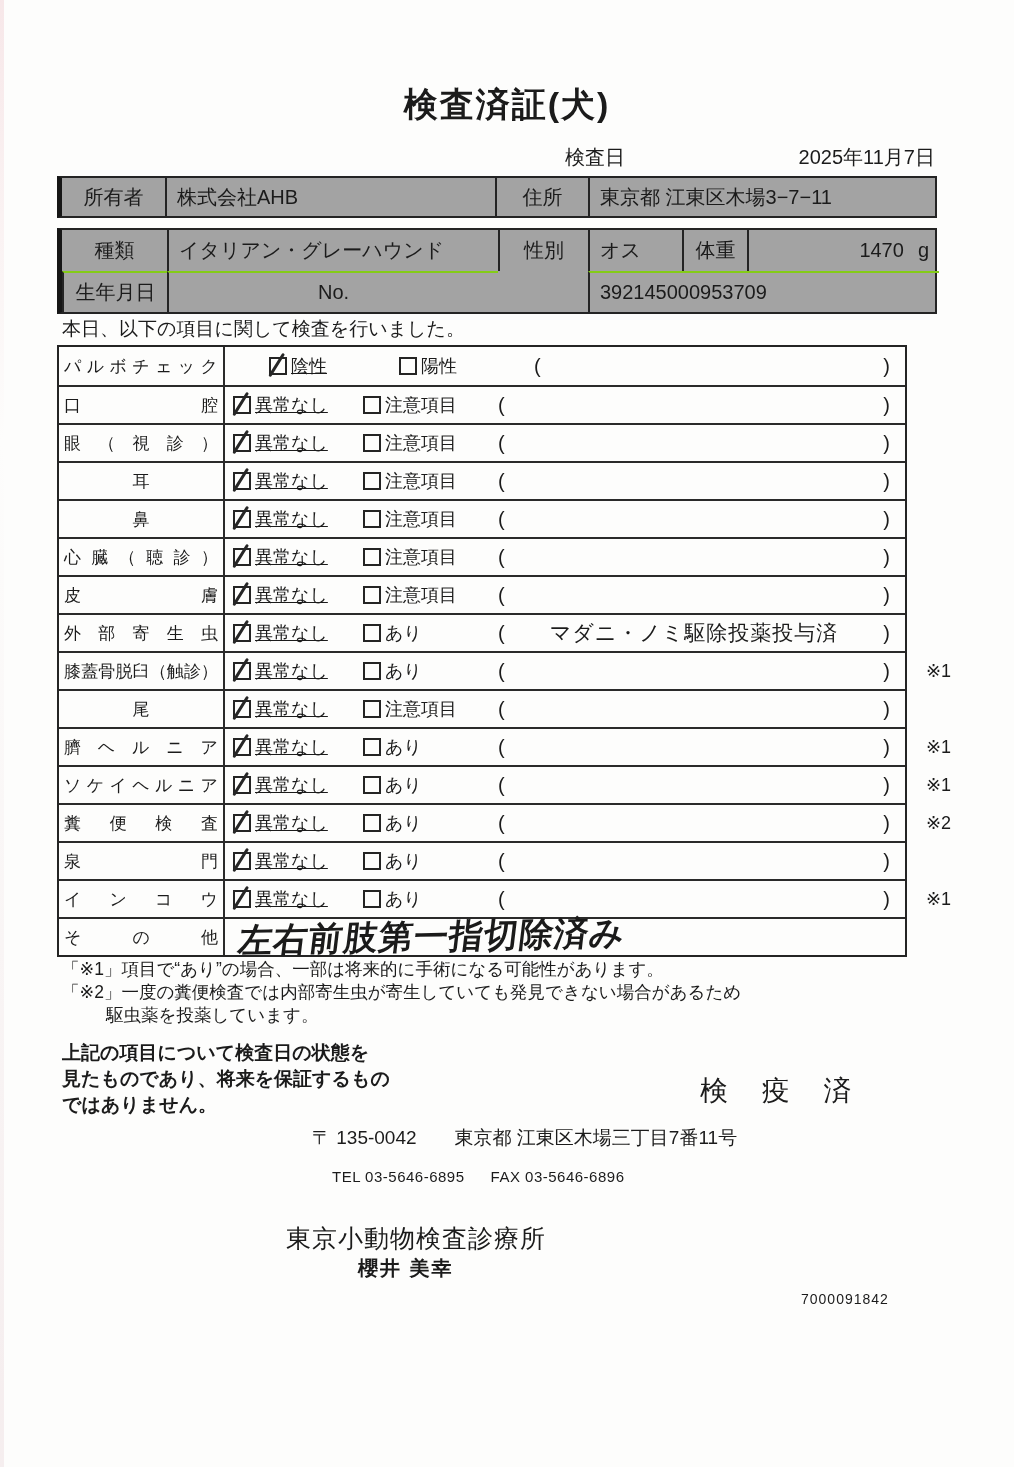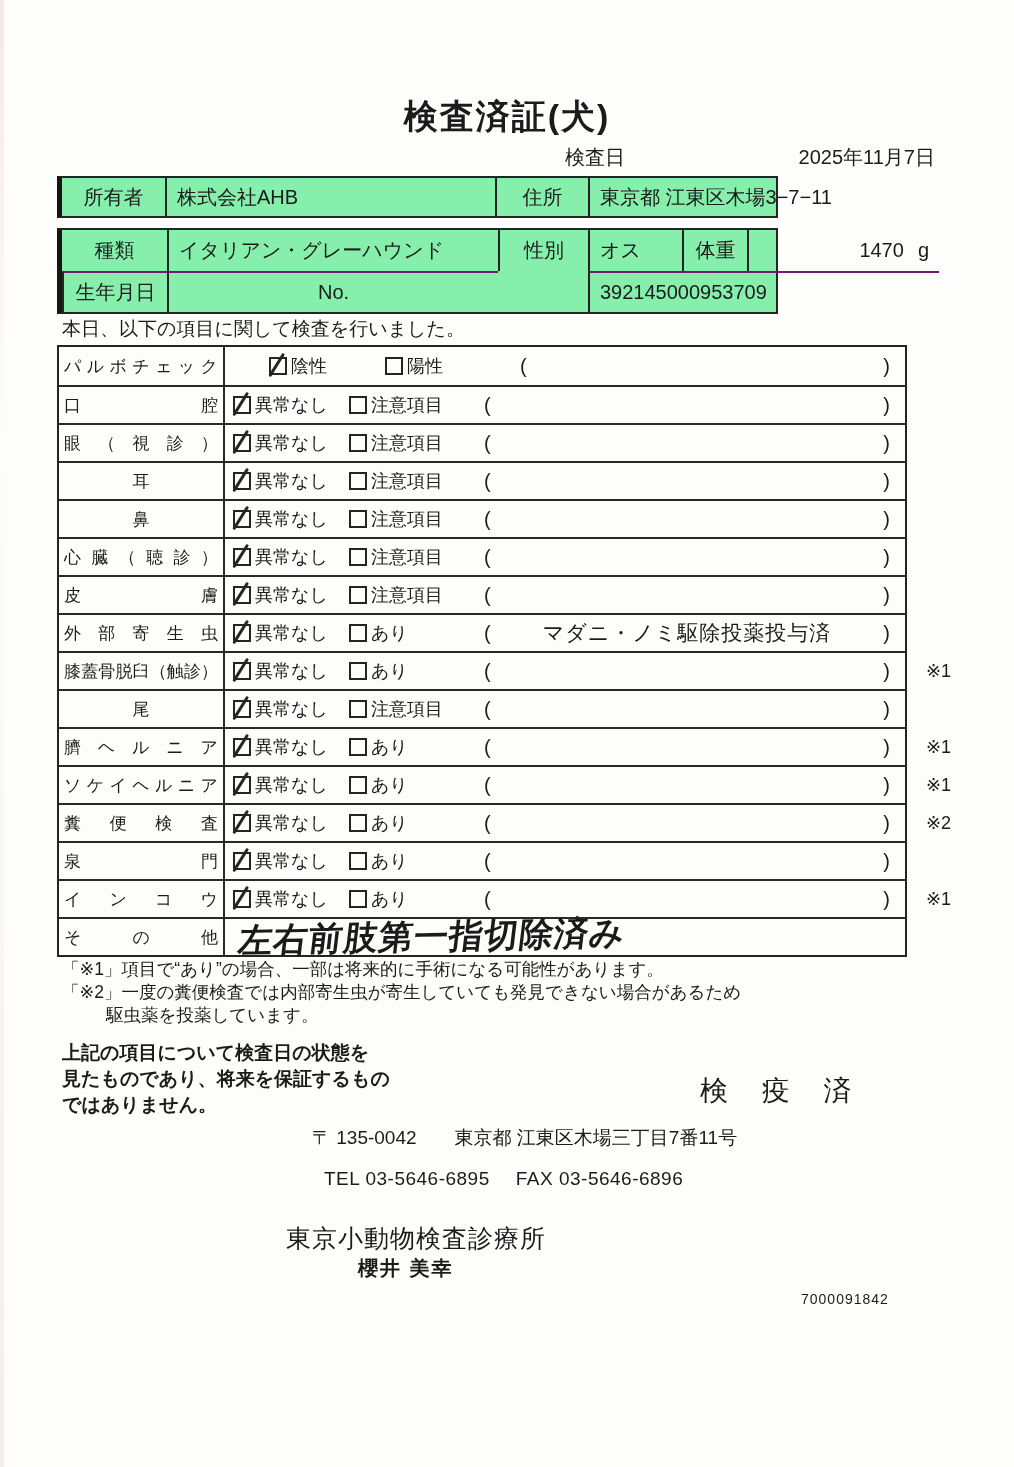--- a/index.html
+++ b/index.html
@@ -5,56 +5,56 @@
   html,body { margin:0; padding:0; background:#e8e8e8; }
   .page {
     position:relative; width:1014px; height:1467px; margin:0 auto;
     background:#fdfdfc; color:#1b1b1b;
     font-family:"Liberation Sans","DejaVu Sans",sans-serif;
     overflow:hidden;
   }
   
   .doc-title {
     position:absolute; top:82px; left:0; width:100%;
-    text-align:center; font-size:34px; font-weight:600; letter-spacing:2px;margin-top:12px;
+    text-align:center; font-size:34px; font-weight:600; letter-spacing:2px;
   }
   .date-row {
     position:absolute; top:144px; left:565px; right:79px;
     display:flex; justify-content:space-between; font-size:20px;
   }
   
-  .tbl { position:absolute; left:57px; width:721px; box-sizing:border-box;
-         border:2px solid #242424; border-left:5px solid #161616; background:#86efac; }
+  .tbl { position:absolute; left:57px; width:880px; box-sizing:border-box;
+         border:2px solid #242424; border-left:5px solid #161616; background:#a3a3a3; }
   .tbl .cell { box-sizing:border-box; border-left:2px solid #242424;
                display:flex; align-items:center; font-size:20px; padding:0 10px; }
   .tbl .cell:first-child { border-left:none; }
   .tbl .lab { justify-content:center; }
   .t1 { top:176px; height:42px; display:grid; grid-template-columns:103px 330px 93px 351px; }
   .t2 { top:228px; height:86px; display:grid;
         grid-template-columns:105px 331px 90px 94px 65px 192px;
         grid-template-rows:1fr 1fr; }
-  .t2 .r2 { border-top:2px solid #701a75; }
+  .t2 .r2 { border-top:2px solid #84cc16; }
   .t2 .span3 { grid-column:4 / 7; }
   .weight-cell { justify-content:flex-end; gap:14px; padding-right:14px; }
   
   .intro { position:absolute; top:316px; left:62px; font-size:19px; }
   
   .exam { position:absolute; top:345px; left:57px; width:850px;
           box-sizing:border-box; border:2px solid #242424; background:#fdfdfc; }
   .erow { position:relative; display:flex; height:38px; box-sizing:border-box;
           border-top:2px solid #2a2a2a; }
   .erow:first-child { border-top:none;gap:36px; }
   .ecell-label { width:166px; box-sizing:border-box; border-right:2px solid #2a2a2a;
                  font-size:17px; display:flex; align-items:center; }
   .ecell-label > span { display:block; width:100%; padding:0 5px; box-sizing:border-box;
                         text-align:justify; text-align-last:justify; }
   .ecell-label > span.center1 { text-align-last:center; }
   .ecell-content { flex:1; display:flex; align-items:center; overflow:visible; }
   .opt { display:flex; align-items:center; gap:4px; font-size:18px; }
-  .opt.o1 { margin-left:8px; width:116px; }
+  .opt.o1 { margin-left:8px; width:130px;text-decoration:underline; }
   .opt.o2 { width:135px; }
   .checkbox { position:relative; width:14px; height:14px; flex:0 0 auto;
               border:2px solid #242424; background:#fdfdfc; }
   .checkbox.checked::after { content:""; position:absolute; left:-2px; bottom:-3px;
               width:27px; height:3px; background:#262626; border-radius:2px;
               transform:rotate(-58deg); transform-origin:2px 2px; }
   .paren { flex:1; display:flex; align-items:center; justify-content:space-between;
            font-size:20px; padding-right:15px; }
   .paren .ptext { flex:1; text-align:center; font-size:21px; letter-spacing:1px; }
   .handwritten { font-size:34px; font-weight:700; margin-left:14px; white-space:nowrap;
@@ -64,21 +64,21 @@
   
   .footnotes { position:absolute; top:958px; left:62px; font-size:17.5px; line-height:23px; }
   .footnotes .indent { padding-left:44px; }
   .statement { position:absolute; top:1040px; left:62px; font-size:19px; font-weight:700;
                line-height:26px; }
   .stamp { position:absolute; top:1072px; left:700px; font-size:28px; letter-spacing:13px;
            white-space:nowrap; }
   
   .postal-line { position:absolute; top:1125px; left:312px; font-size:19px;
                  display:flex; gap:38px; white-space:nowrap; }
-  .tel-line { position:absolute; top:1168px; left:324px; font-size:19px;
+  .tel-line { position:absolute; top:1168px; left:332px; font-size:15px;
               display:flex; gap:26px; white-space:nowrap; letter-spacing:0.5px; }
   .clinic-name { position:absolute; top:1222px; left:286px; font-size:25px; letter-spacing:1px; }
   .clinic-person { position:absolute; top:1255px; left:358px; font-size:20px; letter-spacing:2px;font-weight:bold; }
   .serial { position:absolute; top:1291px; left:757px; font-size:14px; letter-spacing:1px;margin-left:44px; }
   
   .scan-strip { position:absolute; left:0; top:0; width:4px; height:100%;
                 background:linear-gradient(#f3d9dc, #fdfdfc 30%, #f0e4e6 95%); opacity:.6; }
 </style>
 </head>
 <body>

